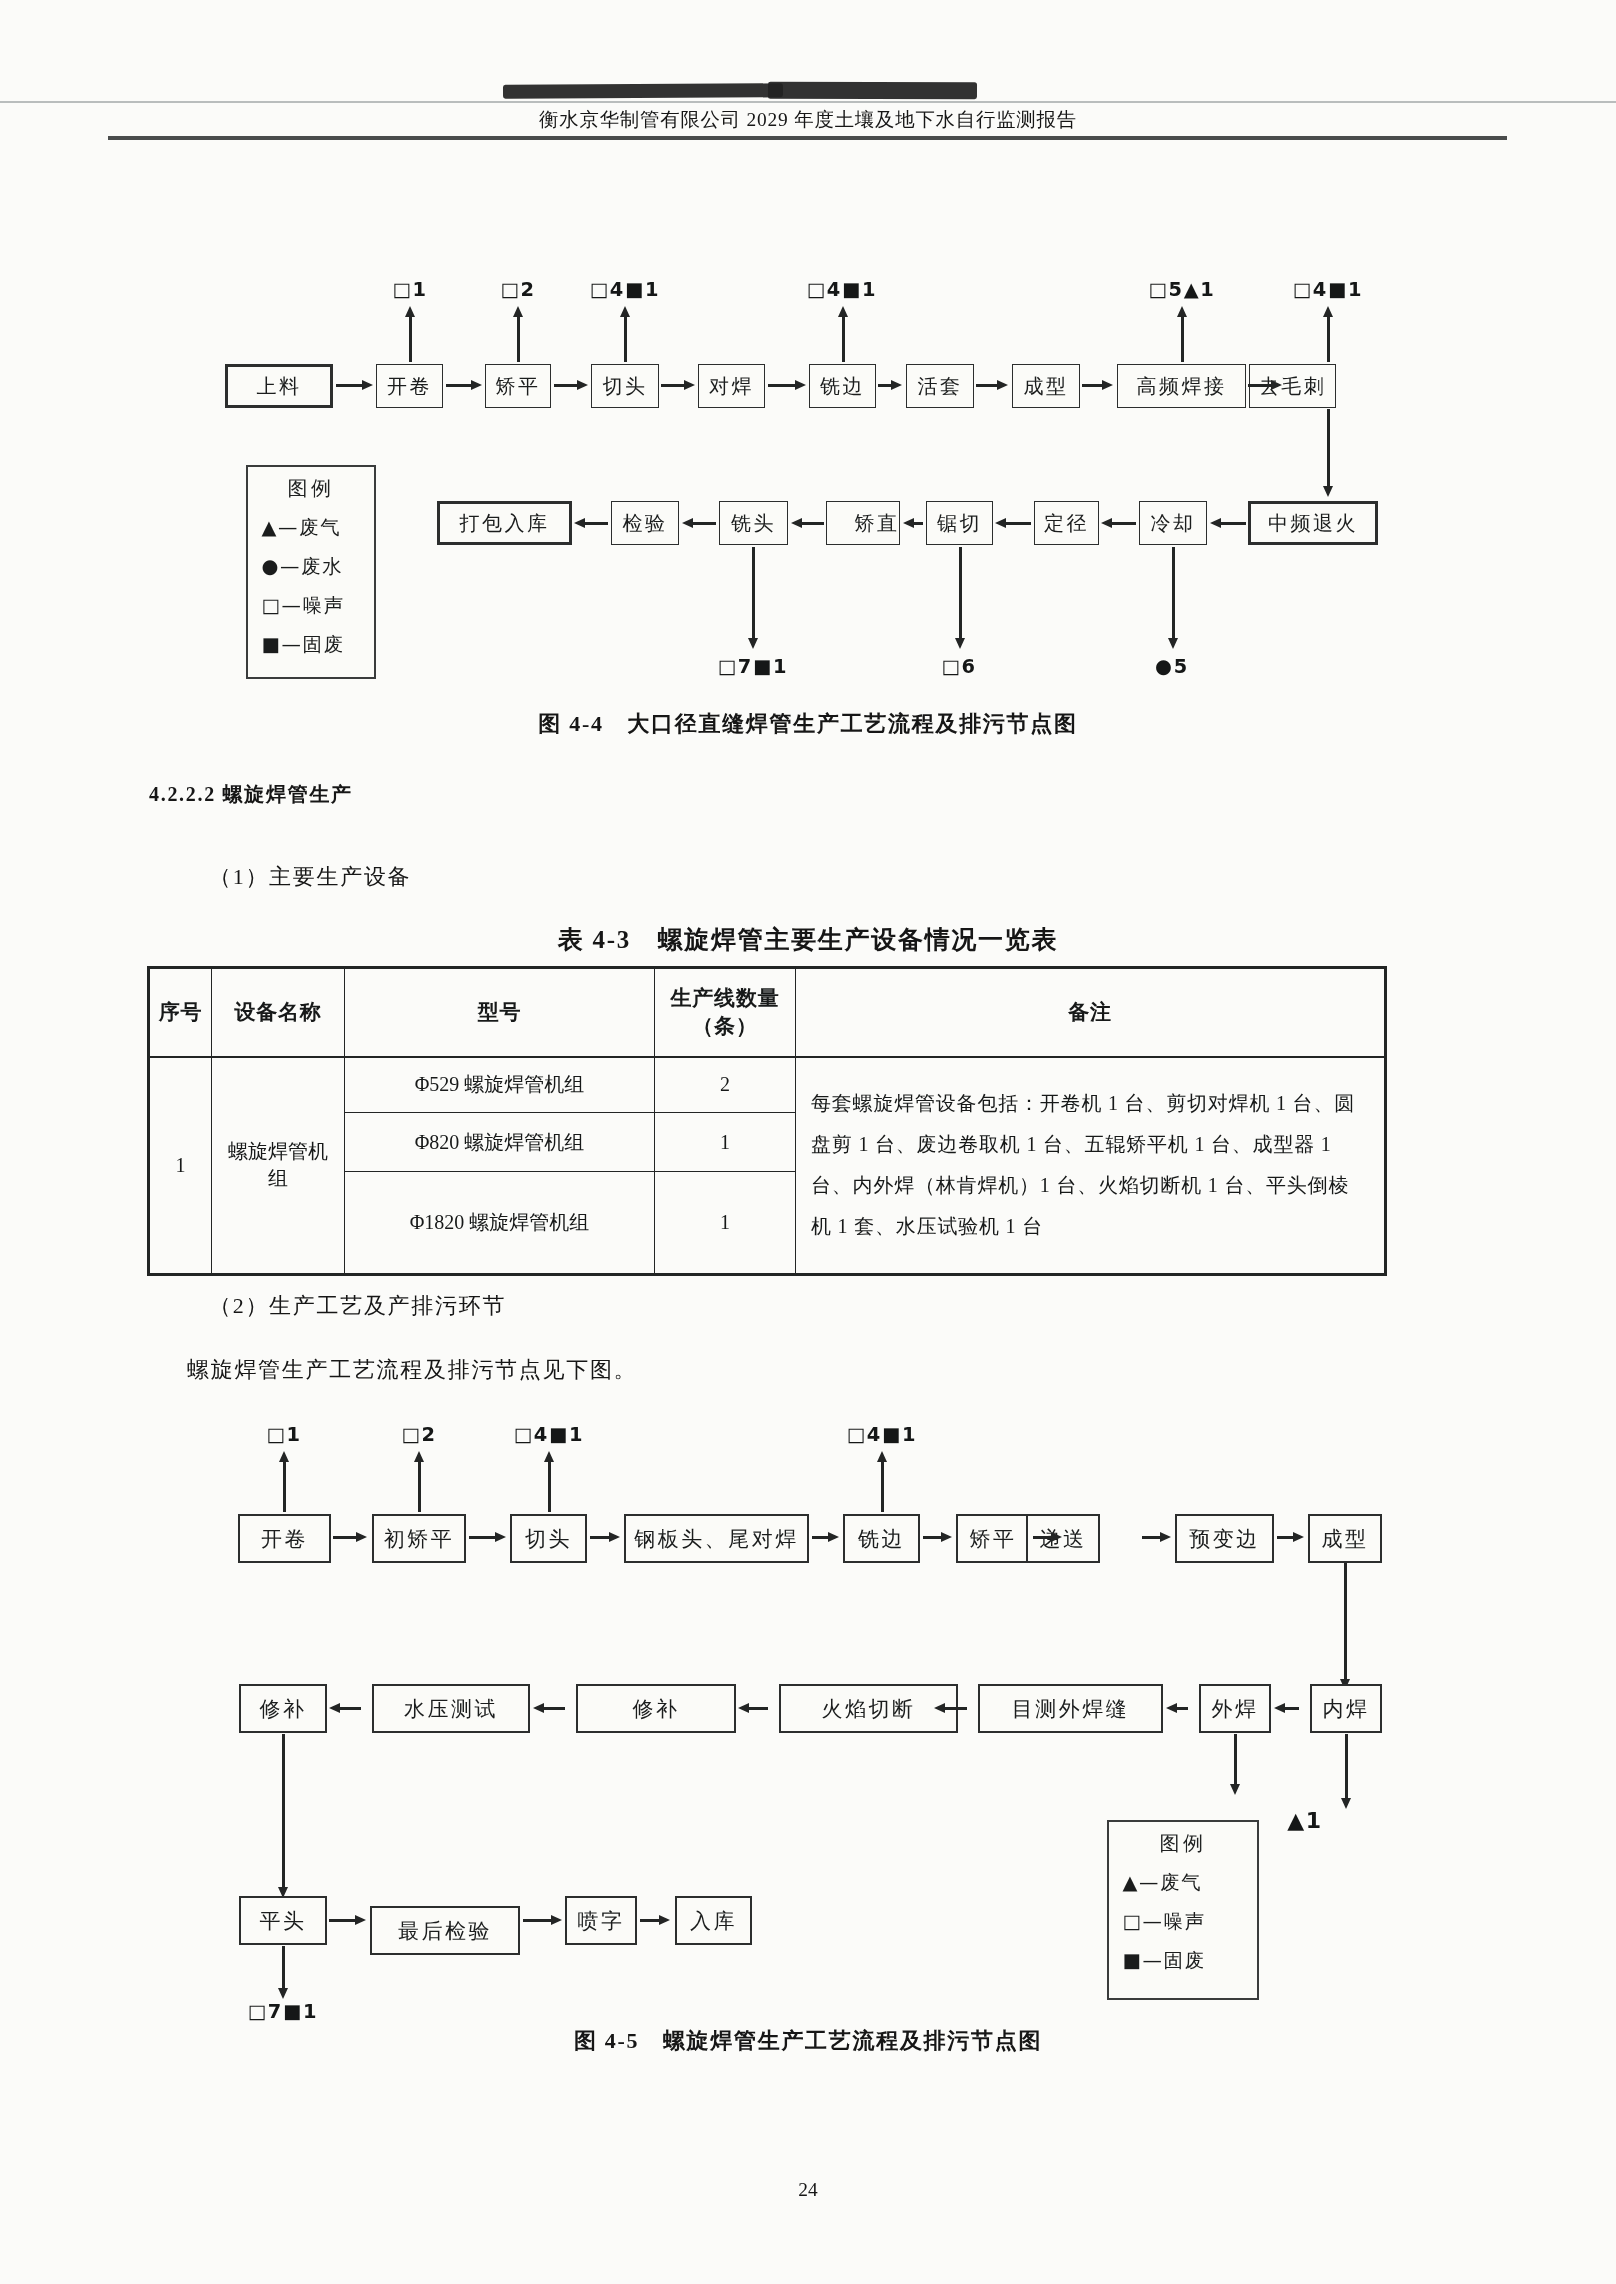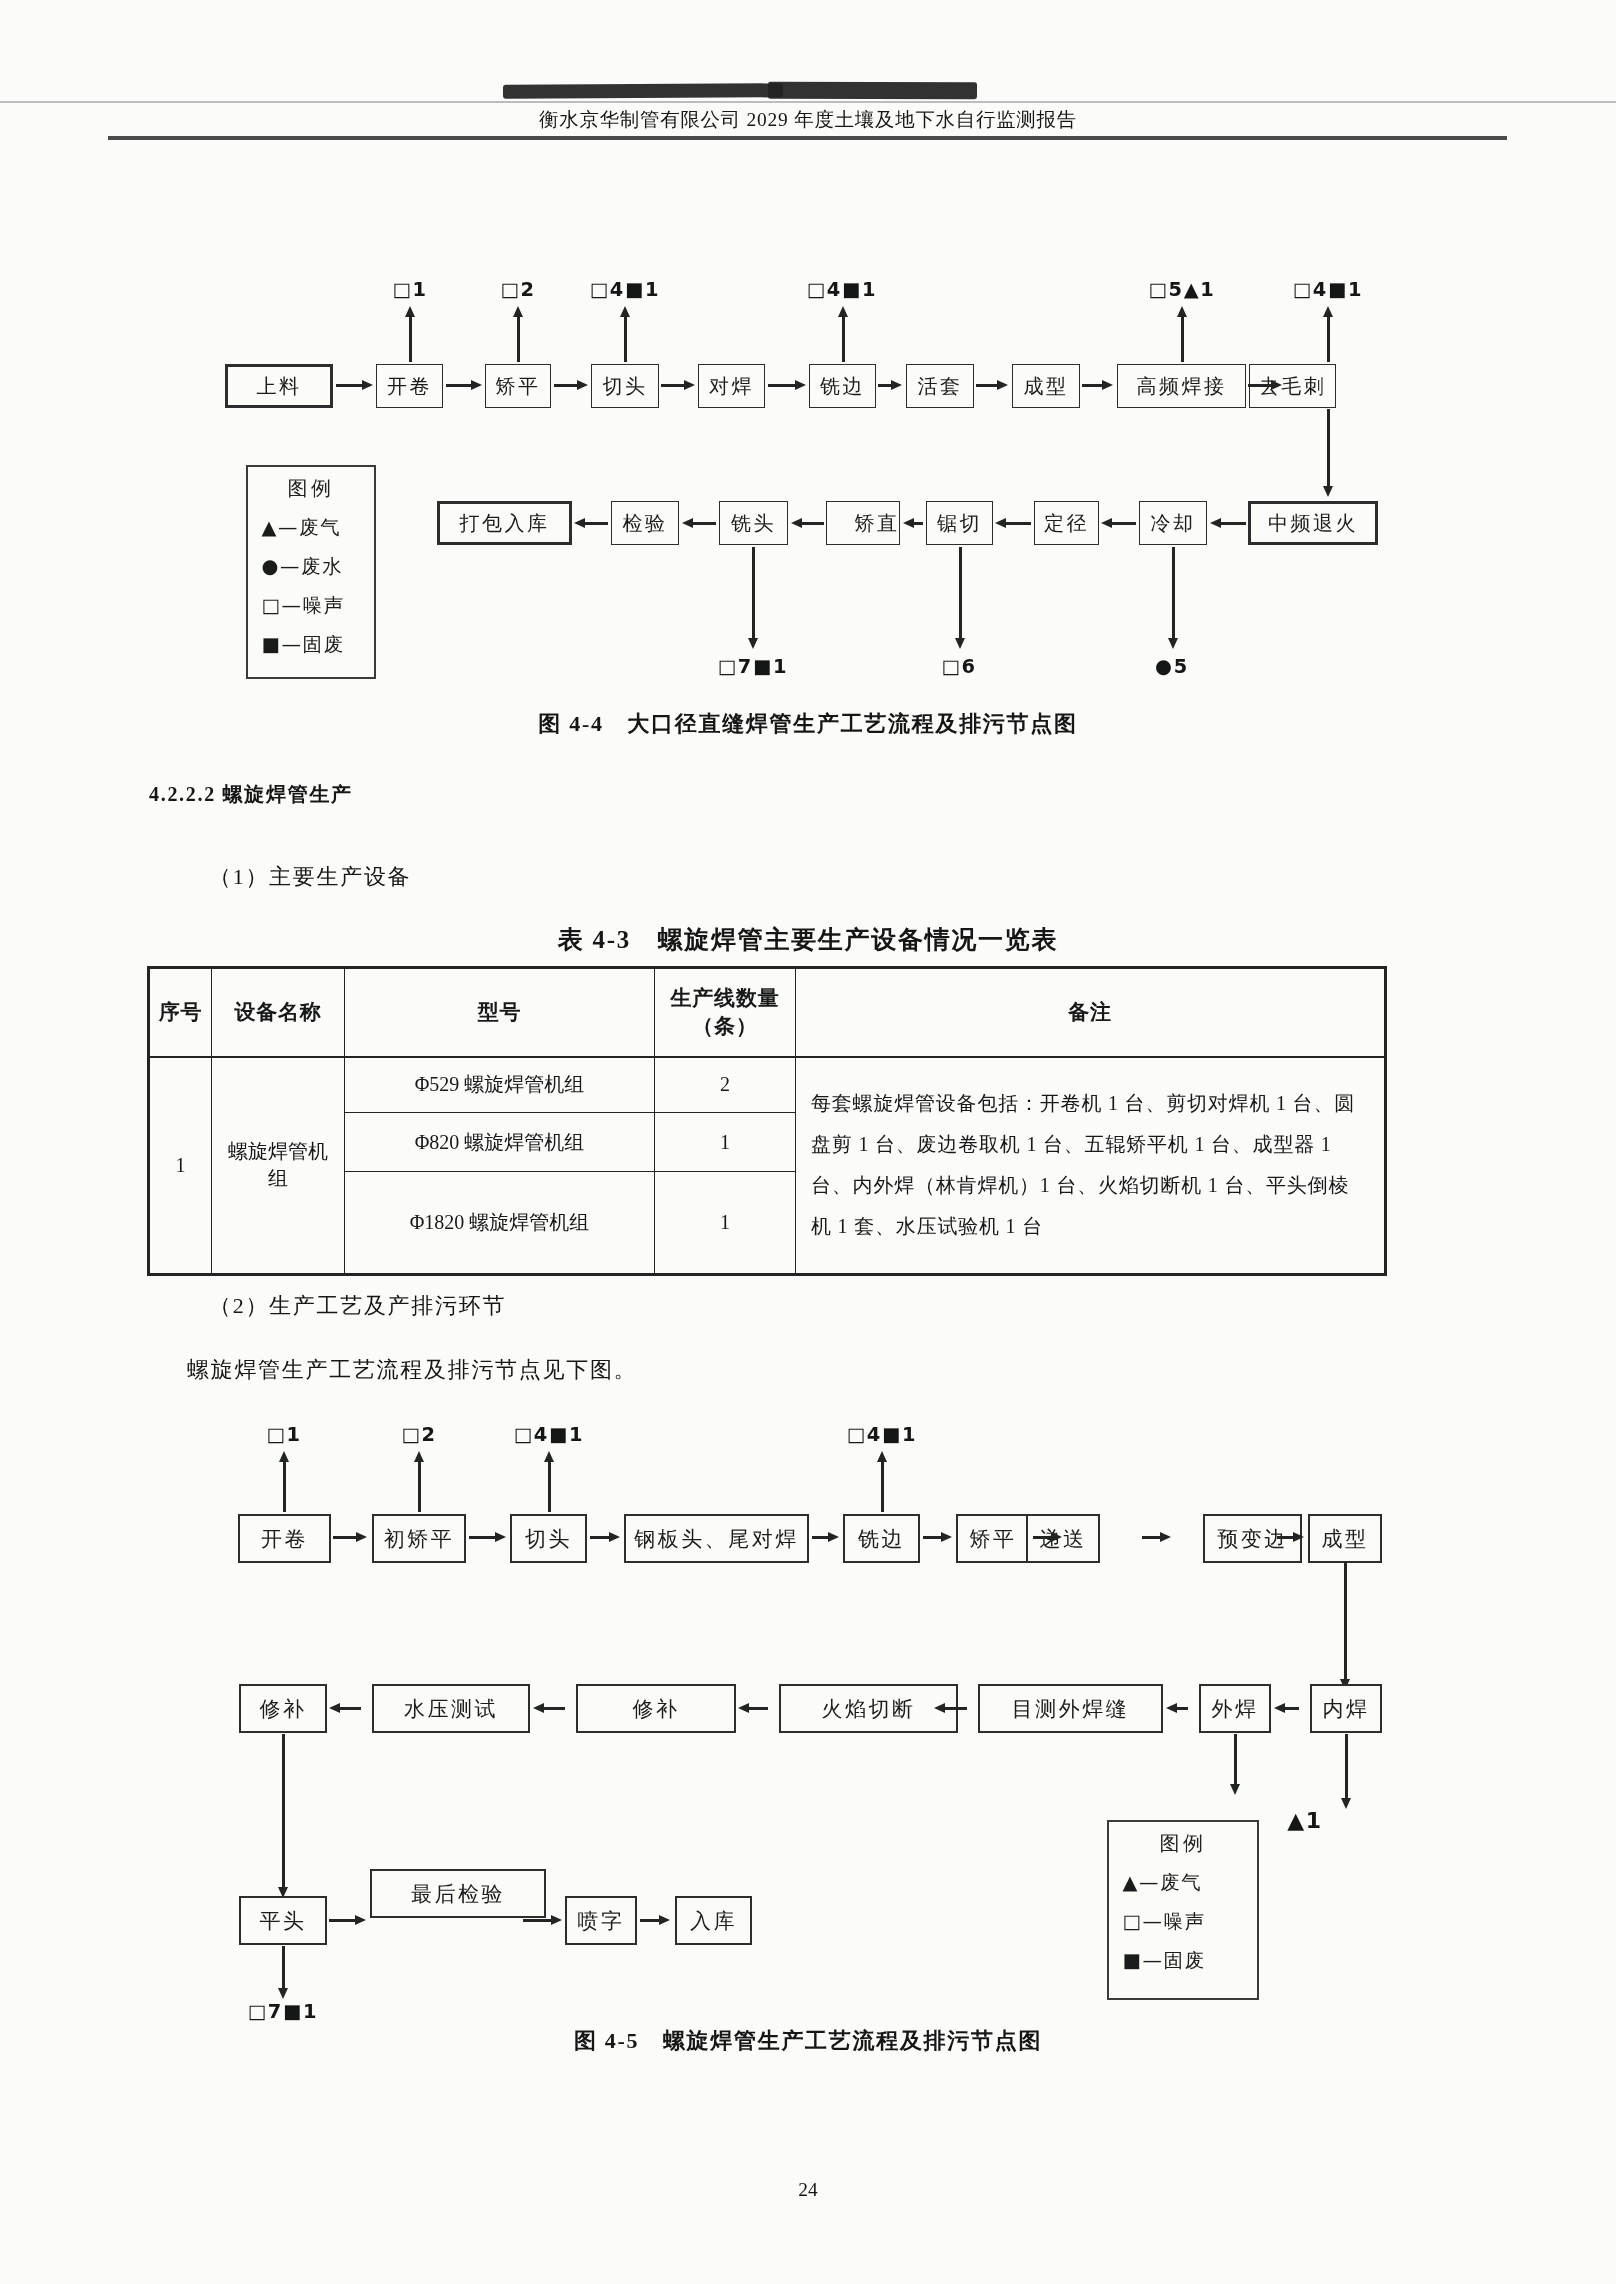--- a/index.html
+++ b/index.html
@@ -194,21 +194,21 @@
   <div class="av up" style="left:422px;top:54px;height:52px;"></div>
   <div class="av up" style="left:755px;top:54px;height:52px;"></div>
 
   <div class="fbox" style="left:112px;top:108px;width:93px;">开卷</div>
   <div class="fbox" style="left:246px;top:108px;width:94px;">初矫平</div>
   <div class="fbox" style="left:384px;top:108px;width:77px;">切头</div>
   <div class="fbox" style="left:498px;top:108px;width:185px;">钢板头、尾对焊</div>
   <div class="fbox" style="left:717px;top:108px;width:77px;">铣边</div>
   <div class="fbox" style="left:830px;top:108px;width:74px;">矫平</div>
   <div class="fbox" style="left:900px;top:108px;width:74px;text-align:right;">递送</div>
-  <div class="fbox" style="left:1049px;top:108px;width:99px;margin-left:28px;">预变边</div>
+  <div class="fbox" style="left:1049px;top:108px;width:99px;">预变边</div>
   <div class="fbox" style="left:1182px;top:108px;width:74px;">成型</div>
 
   <div class="ar right" style="left:207px;top:130px;width:25px;"></div>
   <div class="ar right" style="left:343px;top:130px;width:28px;"></div>
   <div class="ar right" style="left:464px;top:130px;width:21px;"></div>
   <div class="ar right" style="left:686px;top:130px;width:17.7px;"></div>
   <div class="ar right" style="left:797px;top:130px;width:19.4px;"></div>
   <div class="ar right" style="left:907px;top:130px;width:19.4px;"></div>
   <div class="ar right" style="left:1016px;top:130px;width:19.4px;"></div>
   <div class="ar right" style="left:1151px;top:130px;width:17.7px;"></div>
@@ -230,21 +230,21 @@
   <div class="ar left" style="left:1049px;top:301px;width:12.6px;"></div>
   <div class="ar left" style="left:1157px;top:301px;width:16px;"></div>
 
   <div class="av down" style="left:1108px;top:328px;height:52px;"></div>
   <div class="av down" style="left:1219px;top:328px;height:66px;"></div>
   <div class="mk" style="left:1179px;top:402px;font-size:22px;">▲1</div>
 
   <div class="av down" style="left:156px;top:328px;height:155px;"></div>
 
   <div class="fbox" style="left:113px;top:490px;width:88px;">平头</div>
-  <div class="fbox" style="left:244px;top:463px;width:176px;text-align:center;">最后检验</div>
+  <div class="fbox" style="left:244px;top:500px;width:150px;text-align:center;">最后检验</div>
   <div class="fbox" style="left:439px;top:490px;width:72px;">喷字</div>
   <div class="fbox" style="left:549px;top:490px;width:77px;">入库</div>
 
   <div class="ar right" style="left:203px;top:513px;width:28px;"></div>
   <div class="ar right" style="left:397px;top:513px;width:29.5px;"></div>
   <div class="ar right" style="left:514px;top:513px;width:21px;"></div>
 
   <div class="av down" style="left:156px;top:540px;height:44px;"></div>
   <div class="mk" style="left:157px;top:594px;">□7■1</div>
 

